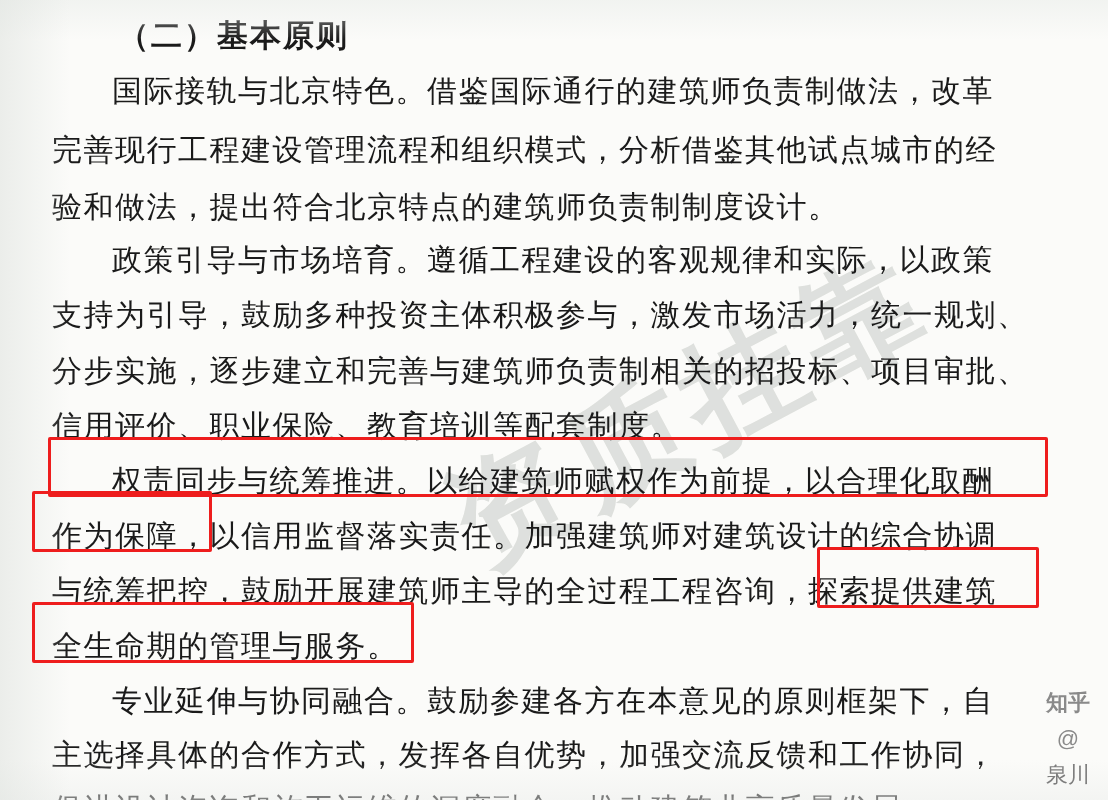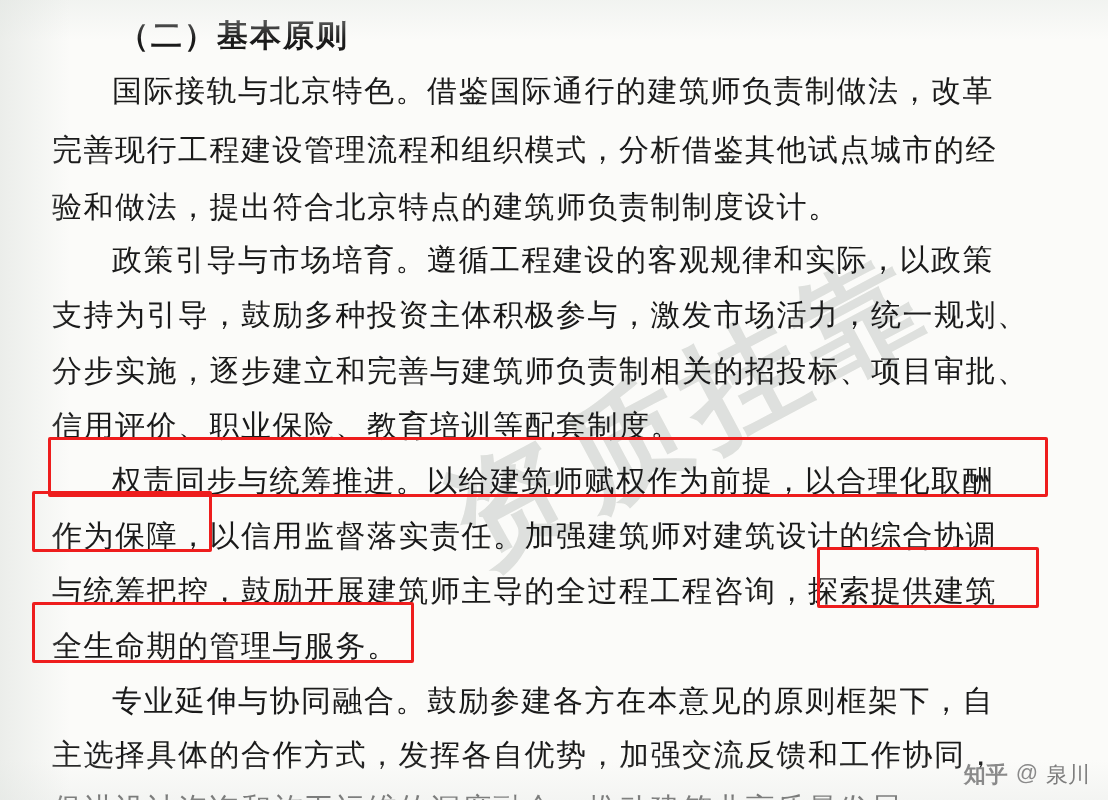--- a/index.html
+++ b/index.html
@@ -80,24 +80,26 @@
     border-radius: 2px;
     pointer-events: none;
   }
 
   .site-credit {
     position: absolute;
     z-index: 5;
     right: 18px;
     bottom: 10px;
     display: flex;
+    align-items: center;
     gap: 8px;
     color: #7e7e7e;
     font-family: "Liberation Sans", sans-serif;
     font-size: 22px;
+    flex-direction: column;
   }
   .site-credit .zh-logo {
     font-weight: 700;
     color: #8a8a8a;
     font-size: 22px;
     letter-spacing: 0px;
   }
   .site-credit .at {
     color: #8a8a8a;
     font-size: 22px;

